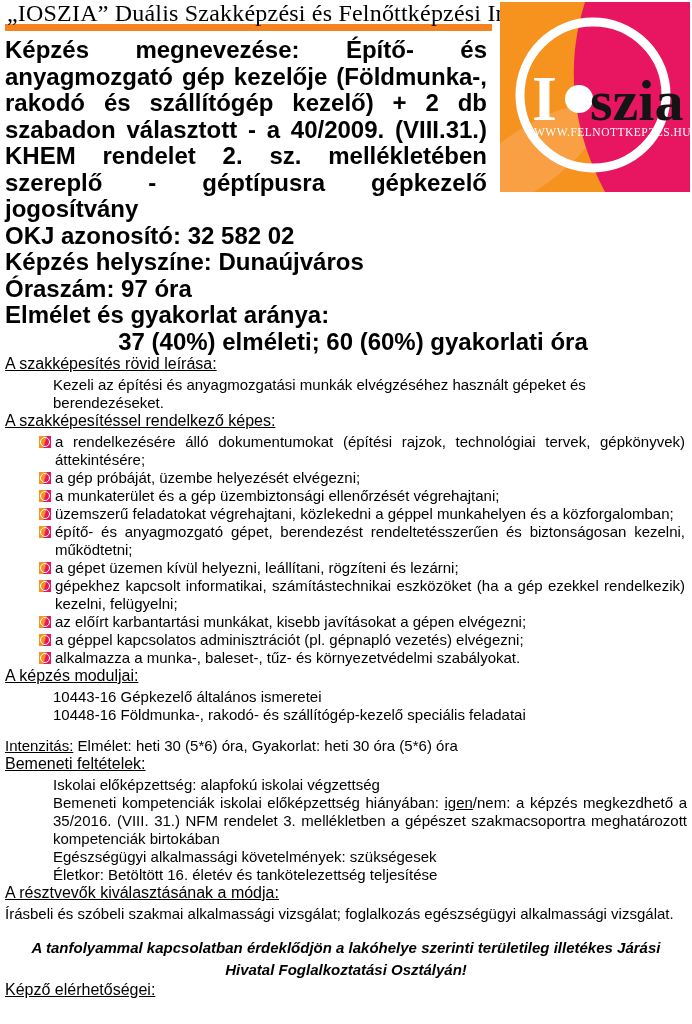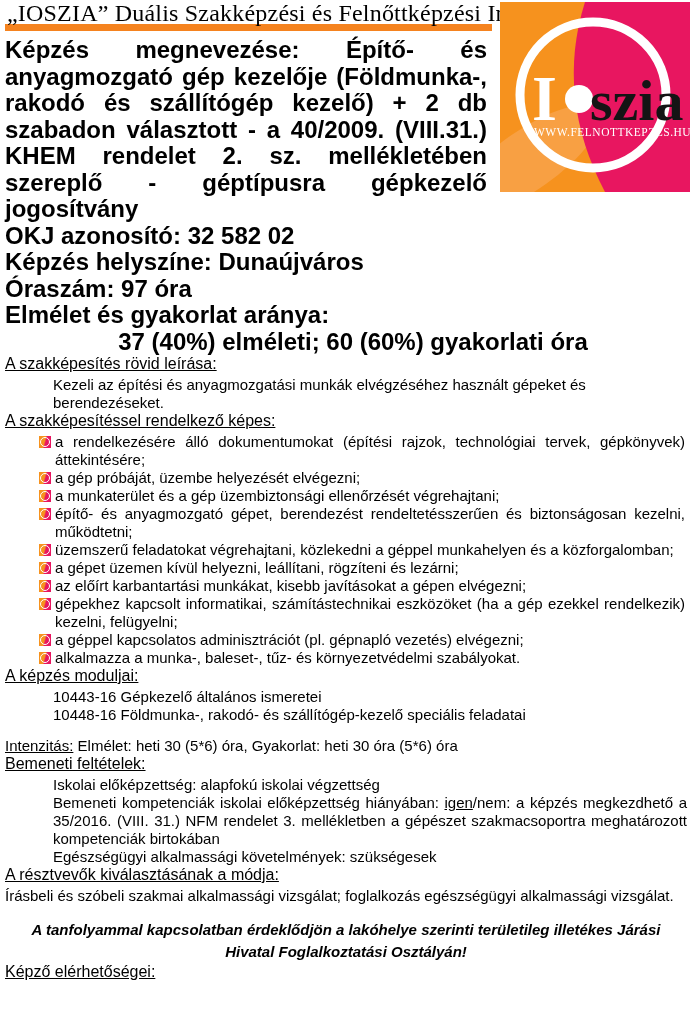--- a/index.html
+++ b/index.html
@@ -96,39 +96,40 @@
   </div>
 
   <h2 class="sec-h">A szakképesítés rövid leírása:</h2>
   <p class="ind">Kezeli az építési és anyagmozgatási munkák elvégzéséhez használt gépeket és berendezéseket.</p>
 
   <h2 class="sec-h">A szakképesítéssel rendelkező képes:</h2>
   <ul class="caps">
     <li><span class="bullet-icon"></span><span>a rendelkezésére álló dokumentumokat (építési rajzok, technológiai tervek, gépkönyvek) áttekintésére;</span></li>
     <li><span class="bullet-icon"></span><span>a gép próbáját, üzembe helyezését elvégezni;</span></li>
     <li><span class="bullet-icon"></span><span>a munkaterület és a gép üzembiztonsági ellenőrzését végrehajtani;</span></li>
+    <li><span class="bullet-icon"></span><span>üzemszerű feladatokat végrehajtani, közlekedni a géppel munkahelyen és a közforgalomban;</span></li>
     <li><span class="bullet-icon"></span><span>építő- és anyagmozgató gépet, berendezést rendeltetésszerűen és biztonságosan kezelni, működtetni;</span></li>
-    <li><span class="bullet-icon"></span><span>üzemszerű feladatokat végrehajtani, közlekedni a géppel munkahelyen és a közforgalomban;</span></li>
     <li><span class="bullet-icon"></span><span>a gépet üzemen kívül helyezni, leállítani, rögzíteni és lezárni;</span></li>
+    <li><span class="bullet-icon"></span><span>gépekhez kapcsolt informatikai, számítástechnikai eszközöket (ha a gép ezekkel rendelkezik) kezelni, felügyelni;</span></li>
     <li><span class="bullet-icon"></span><span>az előírt karbantartási munkákat, kisebb javításokat a gépen elvégezni;</span></li>
-    <li><span class="bullet-icon"></span><span>gépekhez kapcsolt informatikai, számítástechnikai eszközöket (ha a gép ezekkel rendelkezik) kezelni, felügyelni;</span></li>
     <li><span class="bullet-icon"></span><span>a géppel kapcsolatos adminisztrációt (pl. gépnapló vezetés) elvégezni;</span></li>
     <li><span class="bullet-icon"></span><span>alkalmazza a munka-, baleset-, tűz- és környezetvédelmi szabályokat.</span></li>
   </ul>
 
   <h2 class="sec-h">A képzés moduljai:</h2>
   <p class="ind">10443-16 Gépkezelő általános ismeretei</p>
   <p class="ind">10448-16 Földmunka-, rakodó- és szállítógép-kezelő speciális feladatai</p>
 
   <p style="margin-top:13px;"><span class="u">Intenzitás:</span><span> Elmélet: heti 30 (5*6) óra, Gyakorlat: heti 30 óra (5*6) óra</span></p>
 
   <h2 class="sec-h">Bemeneti feltételek:</h2>
   <p class="ind">Iskolai előképzettség: alapfokú iskolai végzettség</p>
   <p class="ind just"><span>Bemeneti kompetenciák iskolai előképzettség hiányában: </span><span class="u">igen</span><span>/nem: a képzés megkezdhető a 35/2016. (VIII. 31.) NFM rendelet 3. mellékletben a gépészet szakmacsoportra meghatározott kompetenciák birtokában</span></p>
   <p class="ind">Egészségügyi alkalmassági követelmények: szükségesek</p>
+  <p class="ind">Életkor: Betöltött 16. életév és tankötelezettség teljesítése</p>
 
   <h2 class="sec-h">A résztvevők kiválasztásának a módja:</h2>
   <p>Írásbeli és szóbeli szakmai alkalmassági vizsgálat; foglalkozás egészségügyi alkalmassági vizsgálat.</p>
 
   <p class="notice">A tanfolyammal kapcsolatban érdeklődjön a lakóhelye szerinti területileg illetékes Járási Hivatal Foglalkoztatási Osztályán!</p>
 
   <h2 class="sec-h">Képző elérhetőségei:</h2>
 
 </div>
 

